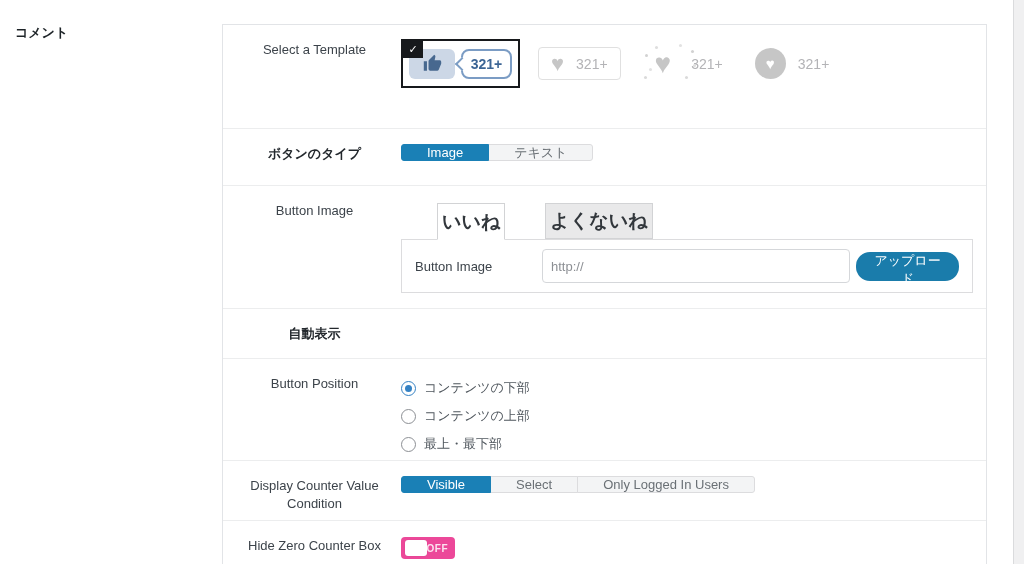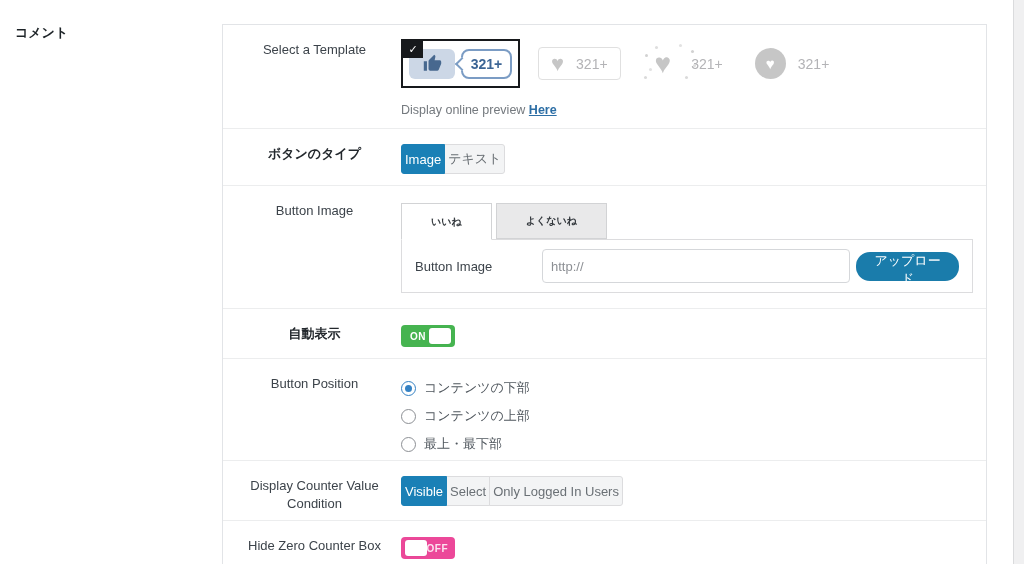--- a/index.html
+++ b/index.html
@@ -62,35 +62,35 @@
     width:31px;height:31px;border-radius:50%;background:#c6c6c6;
     display:flex;align-items:center;justify-content:center;
   }
   .circle-heart .heart{color:#fff;font-size:15px;}
   .preview-line{margin-top:15px;color:#74797e;font-size:12.5px;}
   .preview-line a{color:#2c6ea5;font-weight:bold;text-decoration:underline;cursor:pointer;}
 
   
   .seg{display:inline-flex;margin-top:15px;}
   .seg-opt{
-    height:30px;box-sizing:border-box;display:flex;align-items:center;padding:0 3px;
+    height:17px;box-sizing:border-box;display:flex;align-items:center;padding:0 25px;
     background:#f3f4f5;border:1px solid #dcdcde;color:#6a7075;cursor:pointer;font-size:13px;
   }
   .seg-opt + .seg-opt{margin-left:-1px;}
   .seg-opt:first-child{border-radius:3px 0 0 3px;}
   .seg-opt:last-child{border-radius:0 3px 3px 0;}
   .seg-opt.selected{background:#1a80b6;border-color:#1a80b6;color:#fff;position:relative;z-index:1;}
 
   
   .tabwrap{margin-top:17px;width:572px;}
   .tabs{display:flex;gap:4px;position:relative;z-index:2;}
   .tab{
-    height:36px;box-sizing:border-box;display:flex;align-items:center;padding:0 29px;
-    font-weight:bold;color:#32373c;cursor:pointer;font-size:10px;
-    background:#e9e9ea;border:1px solid #d2d3d5;
+    height:36px;box-sizing:border-box;display:flex;align-items:center;padding:0 4px;
+    font-weight:bold;color:#32373c;cursor:pointer;font-size:19px;
+    background:#e9e9ea;border:1px solid #d2d3d5;margin-left:36px;
   }
   .tab.active{background:#fff;border-bottom:1px solid #fff;margin-bottom:-1px;height:37px;}
   .tabpanel{
     position:relative;z-index:1;border:1px solid #dcdcde;background:#fff;height:54px;
     box-sizing:border-box;display:flex;align-items:center;padding:0 13px;
   }
   .field-label{width:127px;flex:0 0 127px;color:#3c434a;}
   .url-input{
     width:326px;height:29px;box-sizing:border-box;border:1px solid #d5d7da;border-radius:4px;
     padding:16px 8px;font-size:13px;color:#3c434a;font-family:inherit;outline:none;
@@ -161,24 +161,20 @@
           <span class="sparkle-wrap"><span class="heart">♥</span></span>
           <span class="tpl-count">321+</span>
         </div>
         <div class="tpl tpl-circle">
           <span class="circle-heart">
               <span class="heart">♥</span>
             </span>
           <span class="tpl-count">321+</span>
         </div>
       </div>
-      <div class="preview-line">
-        <span>Display online preview</span>
-        <a>Here</a>
-      </div>
     </div>
   </div>
 
   <div class="row" style="height:57px">
     <div class="cell-label bold">ボタンのタイプ</div>
     <div class="cell-control">
       <div class="seg">
         <div class="seg-opt selected">Image</div>
         <div class="seg-opt">テキスト</div>
       </div>
@@ -197,26 +193,20 @@
           <span class="field-label">Button Image</span>
           <input class="url-input" type="text" placeholder="http://" style="">
           <button class="upload-btn">アップロード</button>
         </div>
       </div>
     </div>
   </div>
 
   <div class="row" style="height:50px">
     <div class="cell-label bold">自動表示</div>
-    <div class="cell-control">
-      <div class="toggle on">
-        <span class="txt">ON</span>
-        <span class="knob"></span>
-      </div>
-    </div>
   </div>
 
   <div class="row" style="height:102px">
     <div class="cell-label">Button Position</div>
     <div class="cell-control">
       <div class="radio-list">
         <div class="radio-item">
           <span class="radio checked"></span>
           <span>コンテンツの下部</span>
         </div>

